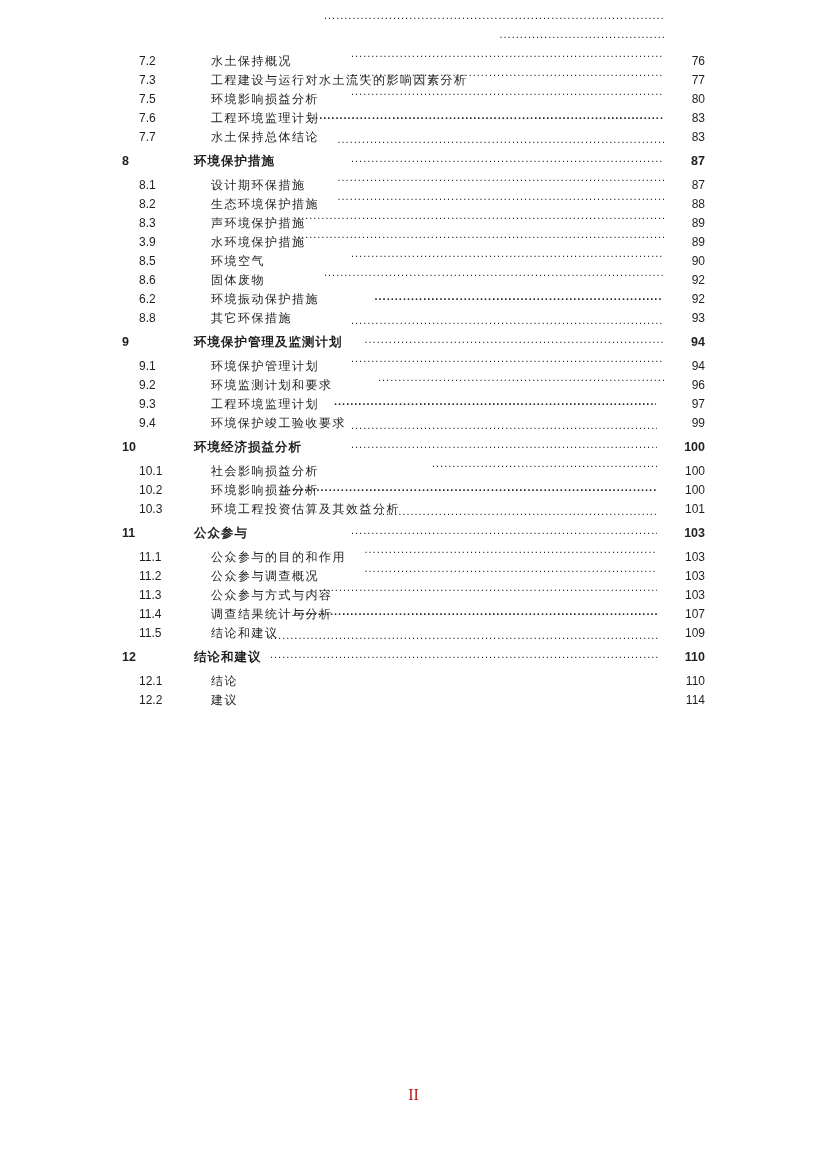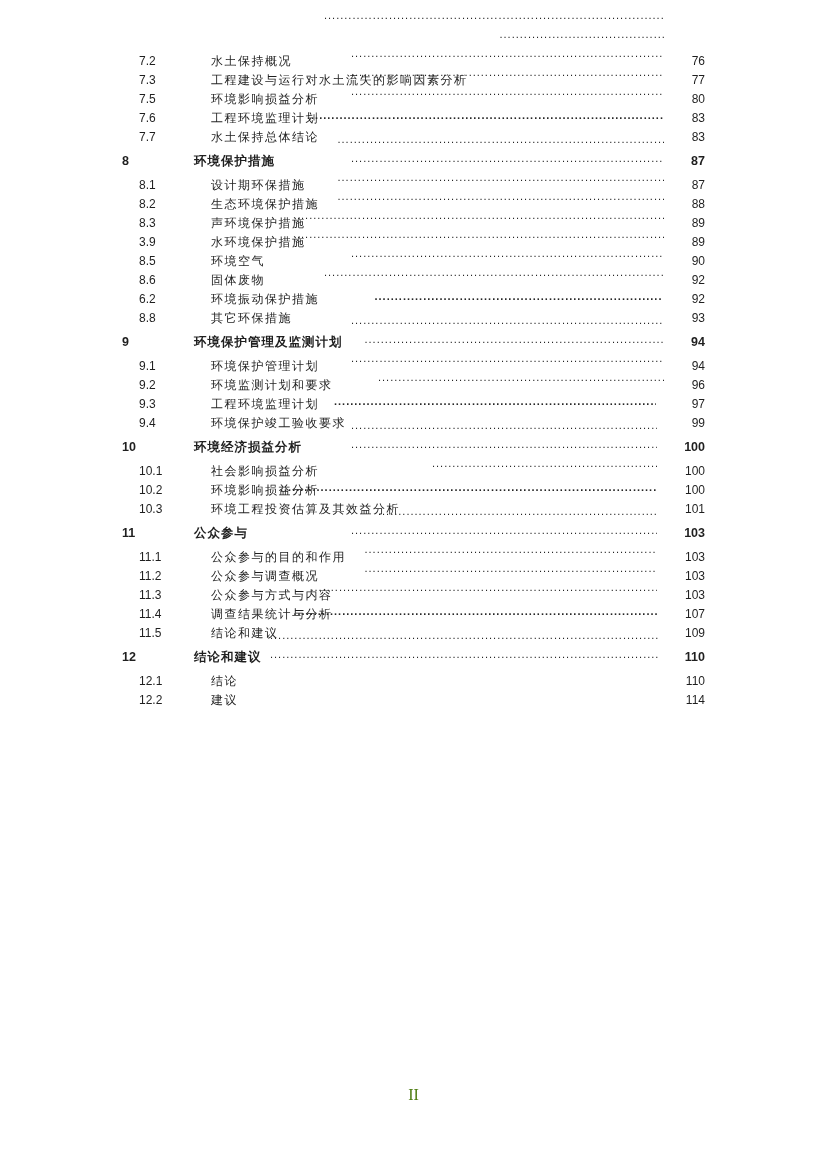--- a/index.html
+++ b/index.html
@@ -95,21 +95,21 @@
   .page-footer {
     position: absolute;
     left: 0;
     right: 0;
     top: 1086px;
     text-align: center;
   }
   .page-footer .folio {
     font-family: "Liberation Serif", "DejaVu Serif", serif;
     font-size: 16px;
-    color: #4d7c0f;
+    color: #b91c1c;
   }
 </style>
 </head>
 <body>
 
 <div class="sheet">
 
 
   <div class="toc-list">
       <div class="toc-entry level2">

